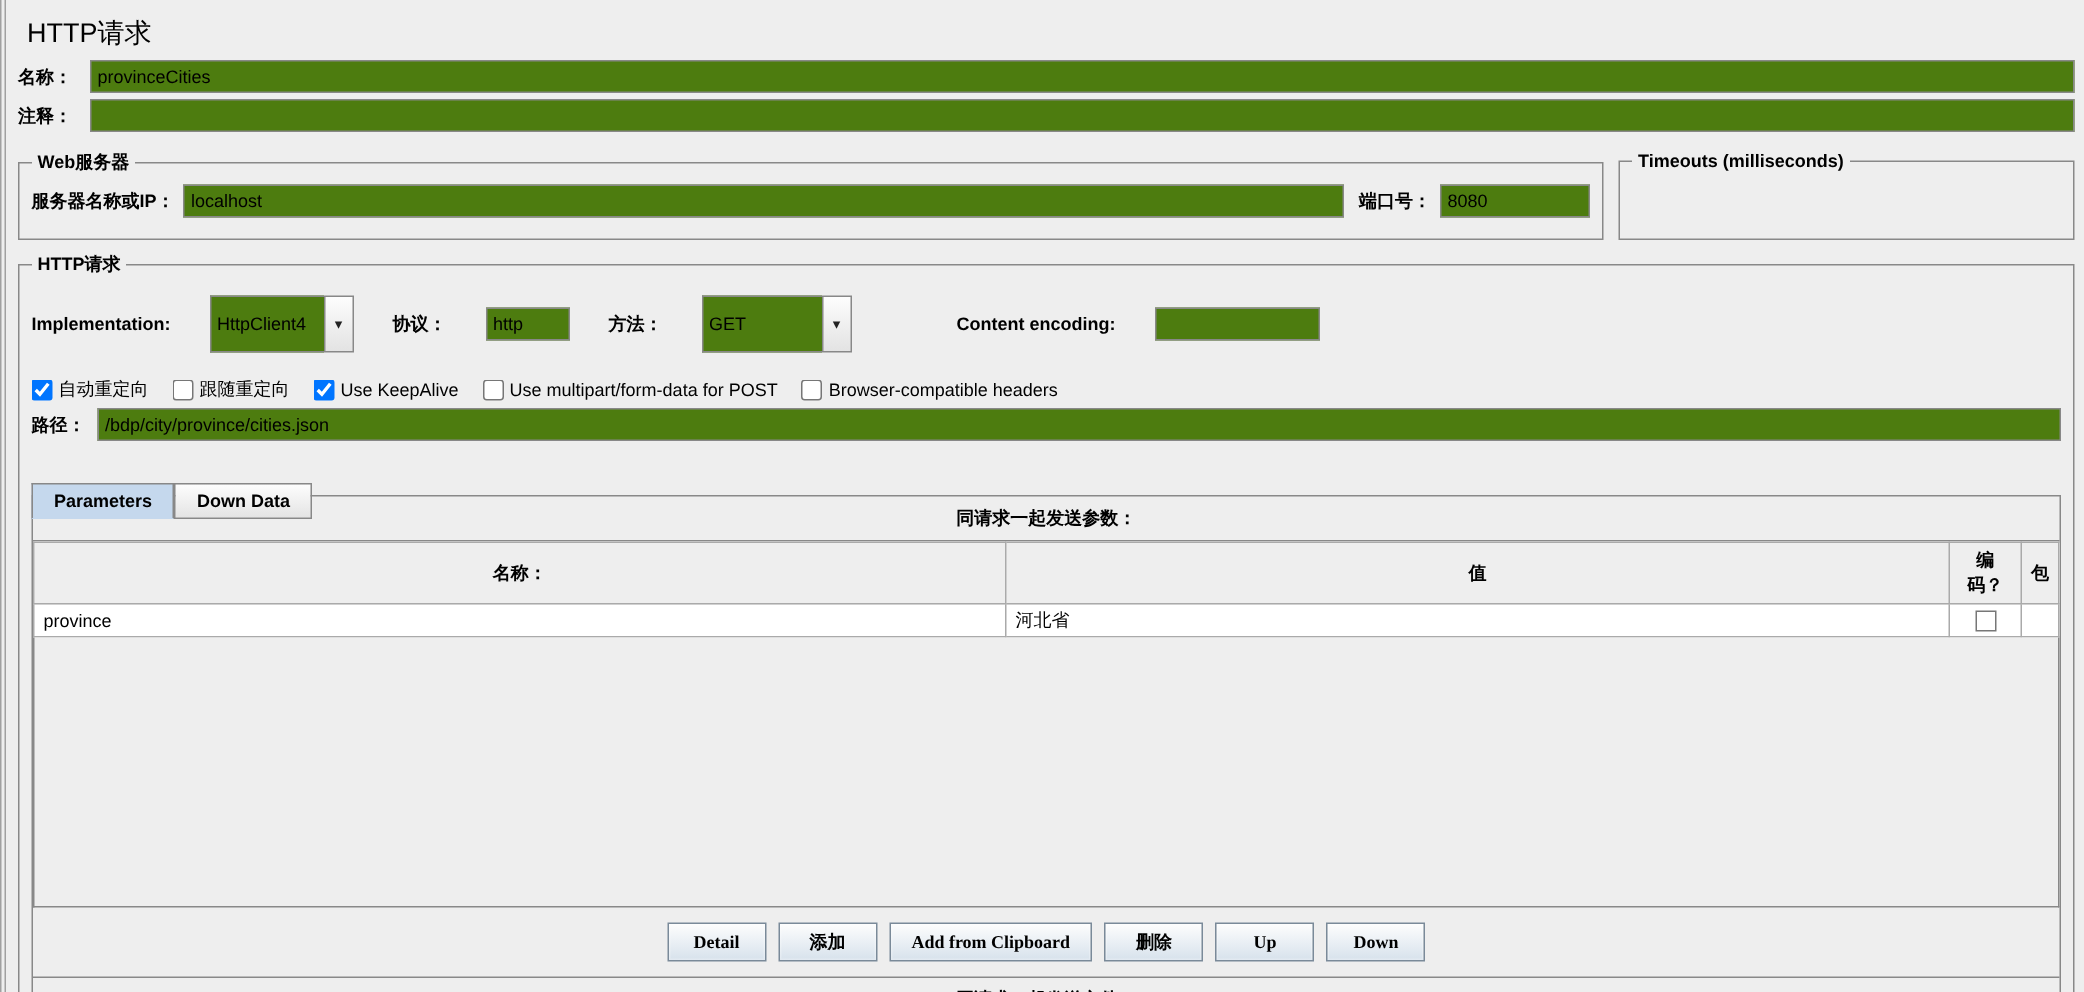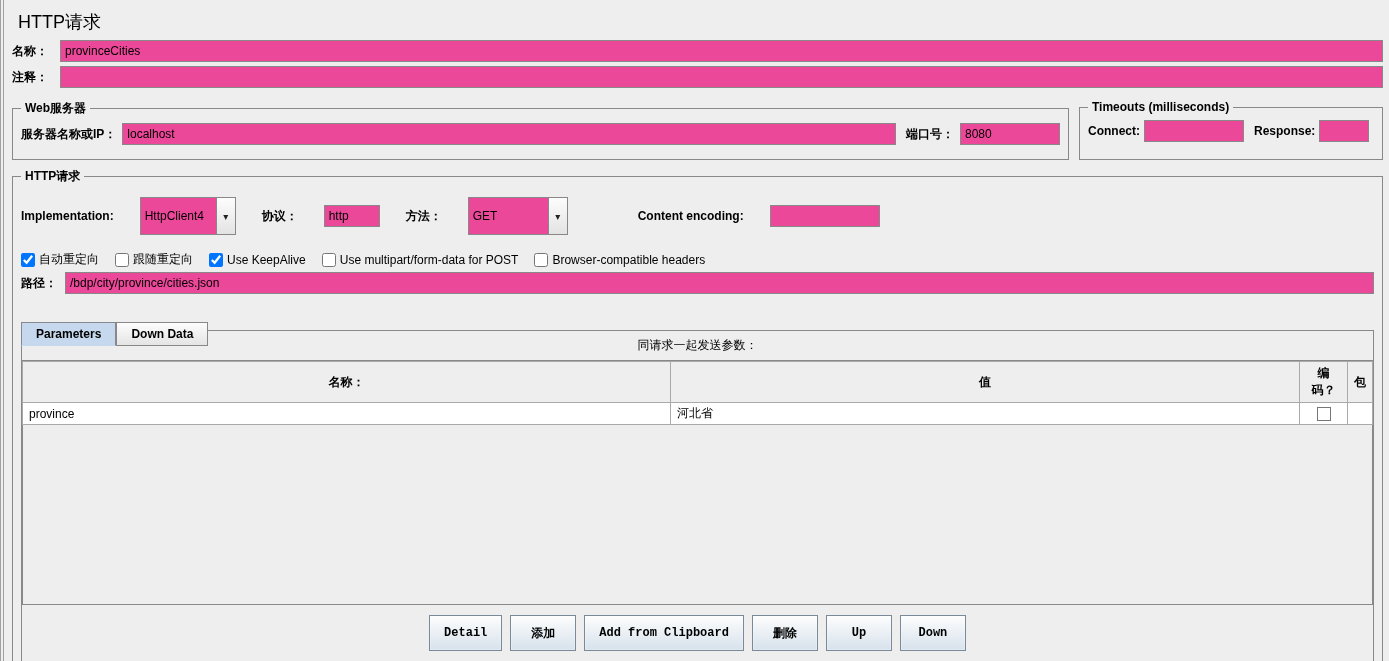--- a/index.html
+++ b/index.html
@@ -1,41 +1,41 @@
 <!DOCTYPE html>
 <html><head>
 <meta charset="utf-8">
 <style>
   * { box-sizing: border-box; margin: 0; padding: 0; }
   body { font-family: Tahoma, Arial, sans-serif; font-size: 12px; background: #eeeeee; color: #000; }
   .root { padding: 2px 6px 0 6px; }
   .title { font-size: 18px; font-weight: normal; padding: 8px 6px 6px 6px; }
   .row { display: flex; align-items: center; margin-bottom: 4px; }
   .label { font-weight: bold; white-space: nowrap; }
-  input[type="text"] { border: 1px solid #888; background: #ec4899; height: 22px; padding: 2px 4px; font-size: 12px; font-family: inherit; }
+  input[type="text"] { border: 1px solid #888; background: #4d7c0f; height: 22px; padding: 2px 4px; font-size: 12px; font-family: inherit; }
   fieldset { border: 1px solid #888; margin-top: 8px; padding: 6px 8px 10px 8px; position: relative; }
   legend { font-weight: bold; padding: 0 4px; font-size: 12px; }
   .combo { display: inline-flex; align-items: stretch; }
   .combo input { border-right: none; height: 38px; }
   .combo .arrow { width: 20px; border: 1px solid #888; background: linear-gradient(#fdfdfd,#e3e3e3); display: flex; align-items: center; justify-content: center; cursor: pointer; }
   .combo .arrow::after { content: "▾"; font-size: 10px; color: #222; }
   .check { display: inline-flex; align-items: center; gap: 4px; margin-right: 16px; }
   .check input { width: 14px; height: 14px; }
   .tabs { display: flex; margin-top: 12px; }
   .tab { padding: 4px 14px; border: 1px solid #888; background: linear-gradient(#fdfdfd,#e4e4e4); font-weight: bold; position: relative; top: 16px; cursor: pointer; }
   .tab.active { background: #c5d8ed; border-bottom-color: #c5d8ed; }
   .panel { border: 1px solid #888; background: #eeeeee; padding: 0; }
-  .sect-title { text-align: center; font-weight: normal; padding: 6px 0; }
+  .sect-title { text-align: center; font-weight: bold; padding: 6px 0; }
   table.ptable { width: 100%; border-collapse: collapse; background: #fff; }
   table.ptable th { font-weight: bold; border: 1px solid #aaa; background: #eeeeee; padding: 3px 6px; text-align: center; height: 22px; }
   table.ptable td { border: 1px solid #aaa; padding: 2px 6px; height: 20px; margin-left: 29px; }
   .ptable-wrap { border-top: 1px solid #888; }
   .table-body-fill { border: 1px solid #888; border-top: none; height: 180px; background: #eeeeee; }
   .btnrow { display: flex; gap: 8px; justify-content: center; padding: 10px 0; }
-  button.jbtn { min-width: 66px; height: 36px; padding: 0 14px; font-size: 12px; font-family: Liberation Mono, monospace; font-weight: bold; border: 1px solid #7a8a99; background: linear-gradient(#fdfdfd,#d7e2ec); cursor: pointer; box-shadow: inset 0 0 0 1px #fff4; }
+  button.jbtn { min-width: 66px; height: 26px; padding: 0 14px; font-size: 12px; font-family: Liberation Serif, serif; font-weight: bold; border: 1px solid #7a8a99; background: linear-gradient(#fdfdfd,#d7e2ec); cursor: pointer; box-shadow: inset 0 0 0 1px #fff4; }
   .flex1 { flex: 1; }
   .webserver-row { display: flex; gap: 10px; flex-wrap: nowrap; }
   .minibox { width: 14px; height: 14px; border: 1px solid #777; background: #fff; display: inline-block; vertical-align: middle; }
   .outer-border { border-left: 4px double #a0a0a0; padding-left: 2px; }
 </style>
 </head>
 <body>
 
 <div class="outer-border">
 <div class="root">
@@ -56,26 +56,20 @@
       <div class="row">
         <span class="label" style="margin-right:6px;">服务器名称或IP：</span>
         <input type="text" style="flex: 1 1 0%;" value="localhost">
         <span class="label" style="margin:0 6px 0 10px;">端口号：</span>
         <input type="text" style="width: 100px;" value="8080">
       </div>
     </fieldset>
 
     <fieldset style="width:304px;">
       <legend>Timeouts (milliseconds)</legend>
-      <div class="row">
-        <span class="label" style="margin-right:4px;">Connect:</span>
-        <input type="text" style="width: 100px;" value="">
-        <span class="label" style="margin:0 4px 0 10px;">Response:</span>
-        <input type="text" style="width: 50px;" value="">
-      </div>
     </fieldset>
   </div>
 
   <fieldset>
     <legend>HTTP请求</legend>
 
     <div class="row" style="gap:26px; padding:6px 0;">
       <span class="label">Implementation:</span>
       <span class="combo">
         <input type="text" style="width: 76px;" value="HttpClient4">

